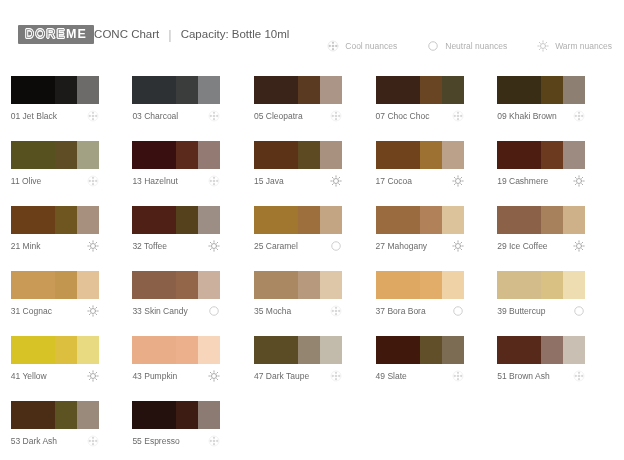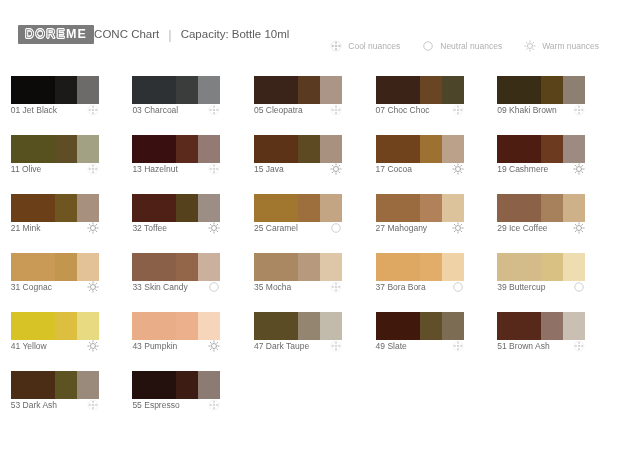--- a/index.html
+++ b/index.html
@@ -59,23 +59,23 @@
   }
   .header-capacity {
     font-size: 11.5px;
     color: #5c5c5c;
   }
 
   
   .legend {
     position: absolute;
     top: 40px;
-    right: 25px;
+    right: 12px;
     display: flex;
-    gap: 22px;
+    gap: 30px;
   }
   .legend-item {
     display: flex;
     align-items: center;
     gap: 6px;
   }
   .legend-label {
     font-size: 8.5px;
     color: #b0b0b0;
     white-space: nowrap;
@@ -114,21 +114,21 @@
     display: flex;
     overflow: hidden;
     border: 0;
   }
   .band { height: 100%; }
   .band-main  { width: 50%; }
   .band-mid   { width: 25%; }
   .band-light { width: 25%; }
 
   .cell-footer {
-    margin-top: 0;
+    margin-top: 6px;
     width: 88px;
     display: flex;
     align-items: center;
     justify-content: space-between;
   }
   .cell-label {
     font-size: 8.5px;
     color: #6a6a6a;
     white-space: nowrap;
   }

